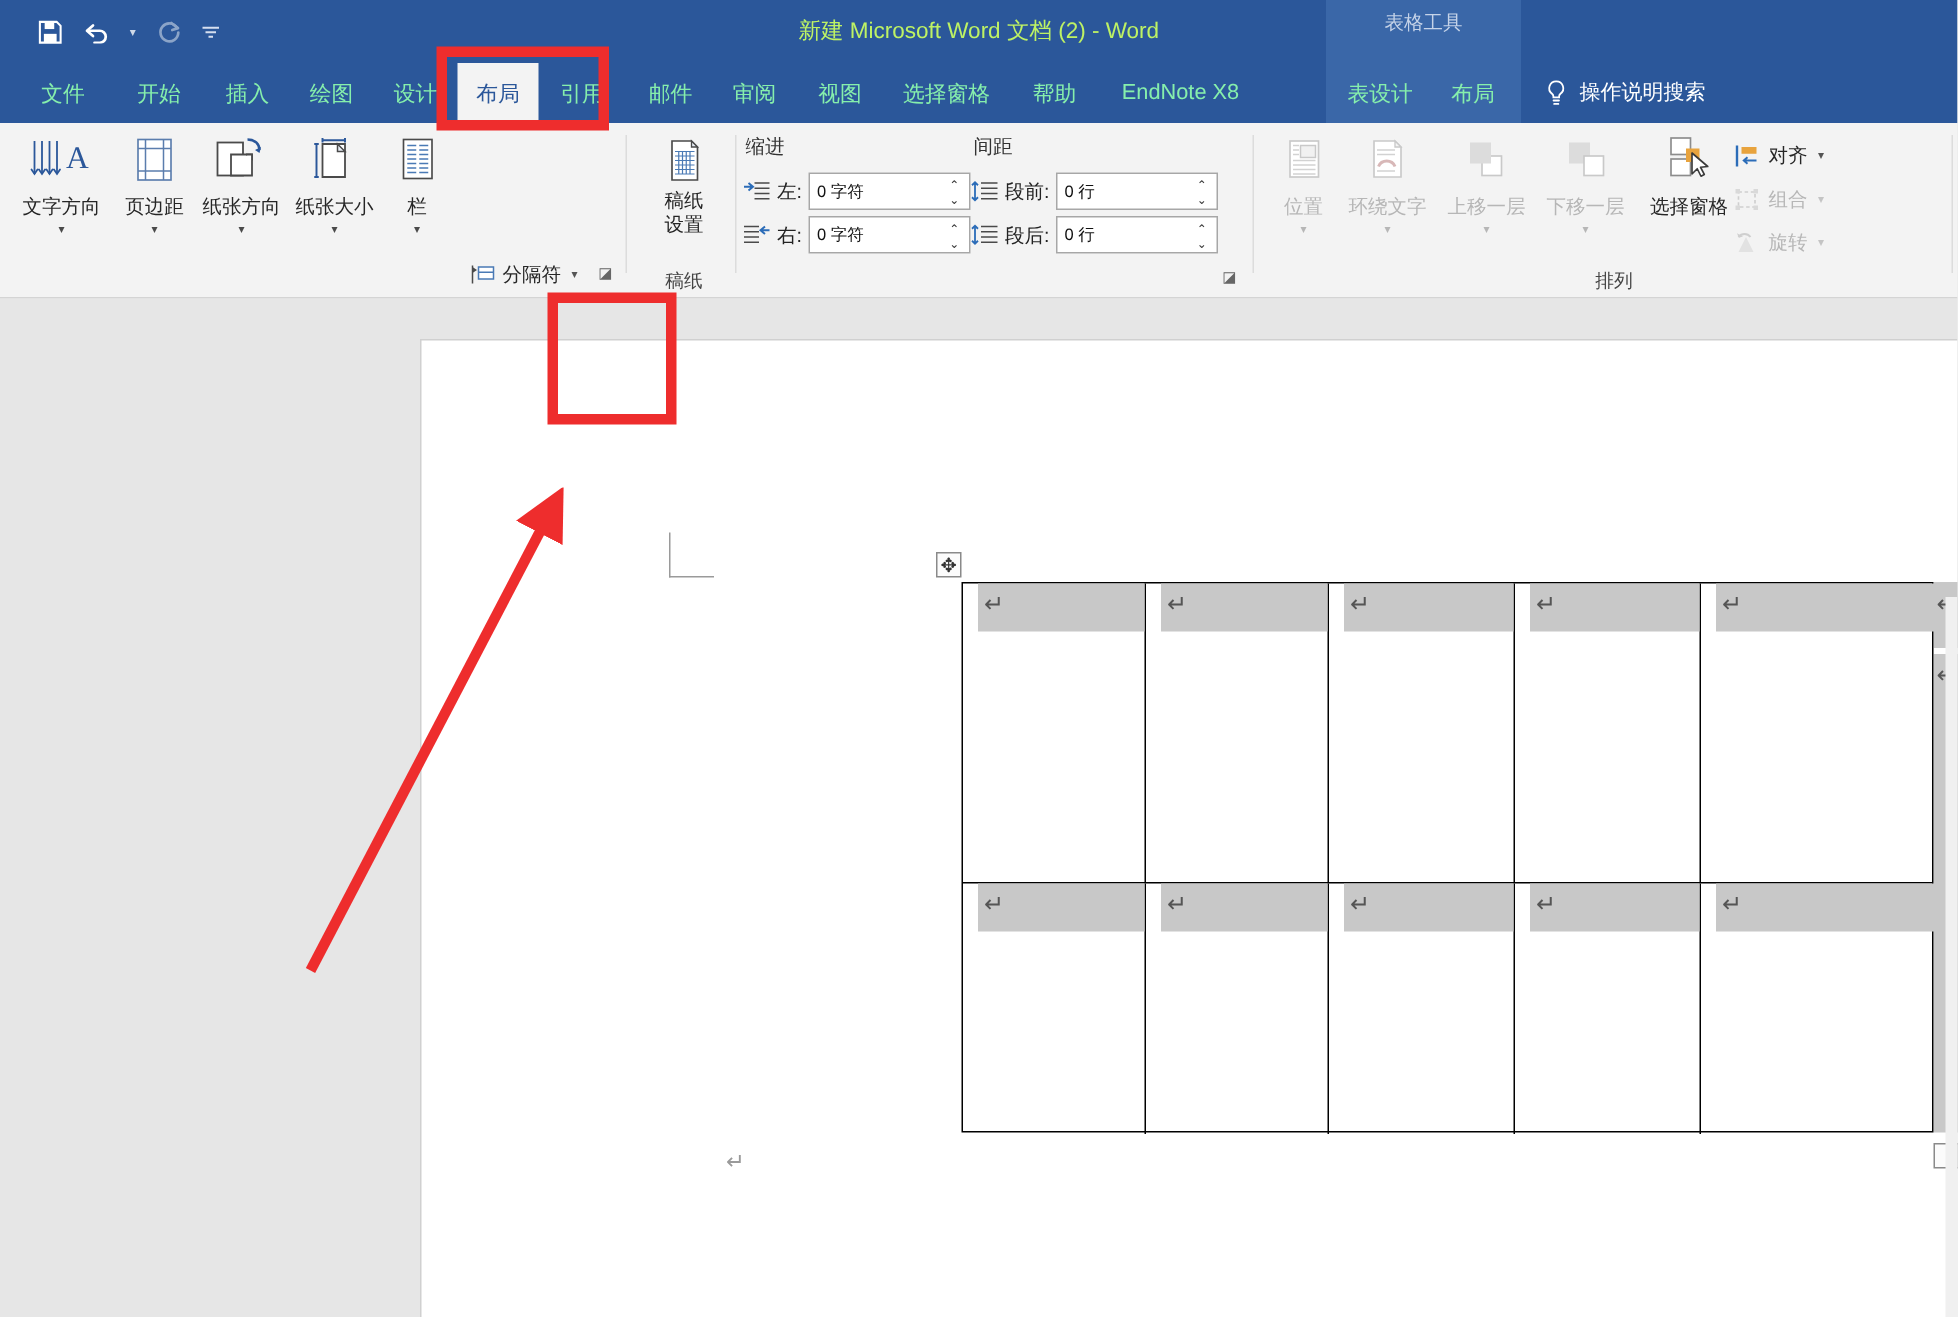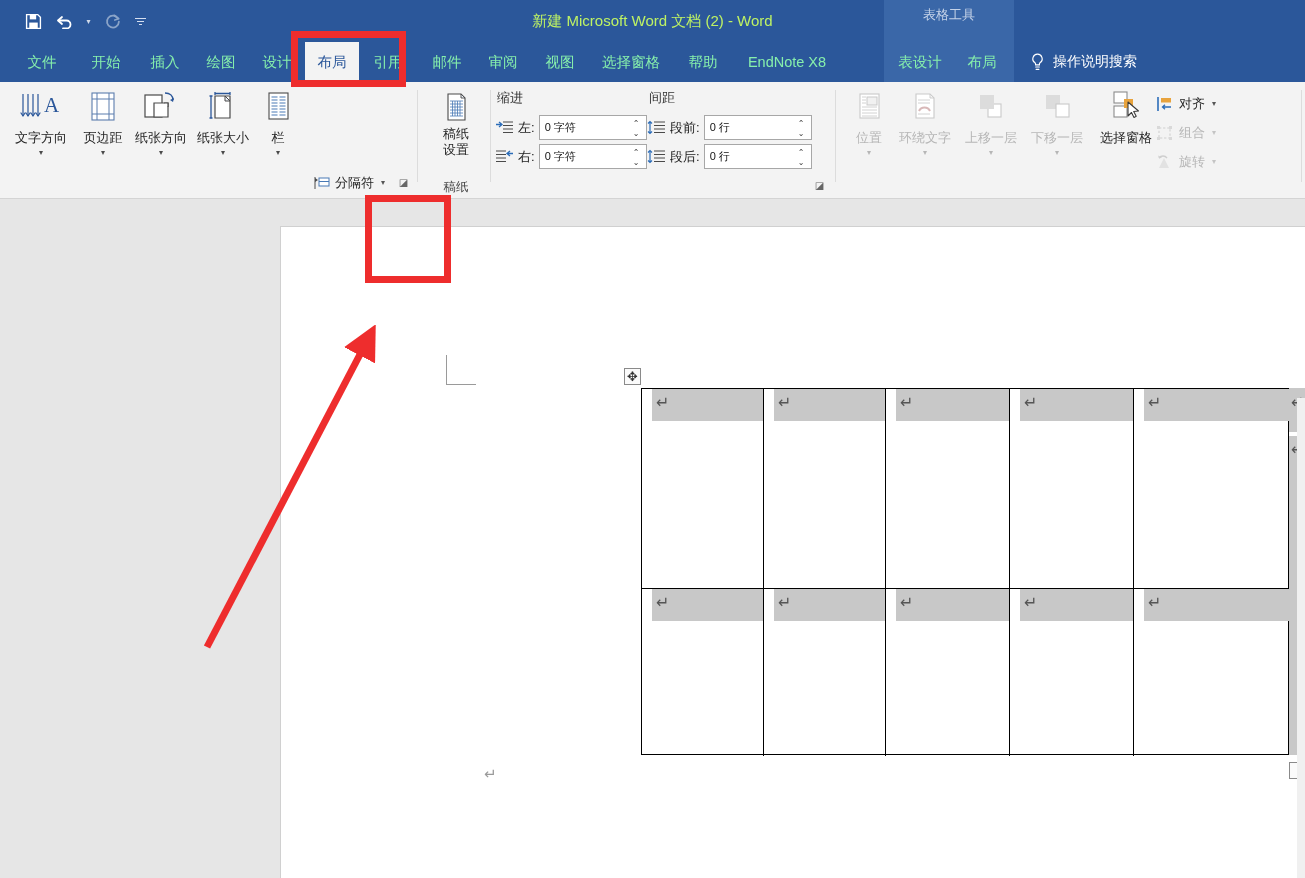--- a/index.html
+++ b/index.html
@@ -560,20 +560,21 @@
           <svg width="18" height="16" viewBox="0 0 18 16">
               <path d="M3 14L8 4l5 10z" fill="#e2e2e2"></path>
               <path d="M3 4a5 5 0 0 1 8 0" fill="none" stroke="#cfcfcf" stroke-width="1.3"></path>
               <path d="M2 1.5L3.2 4.5 6 3.6" fill="#cfcfcf"></path>
             </svg>
         </span>
         <span>旋转</span>
         <span class="car">▾</span>
       </div>
 
+      <div class="group-label" style="left:80px;width:320px">排列</div>
       <div class="group-sep" style="left:465px"></div>
     </div>
   </div>
 
   <div class="docarea">
     <div class="page">
 
       <div class="margin-corner"></div>
 
       <div class="table-move-handle">✥</div>

